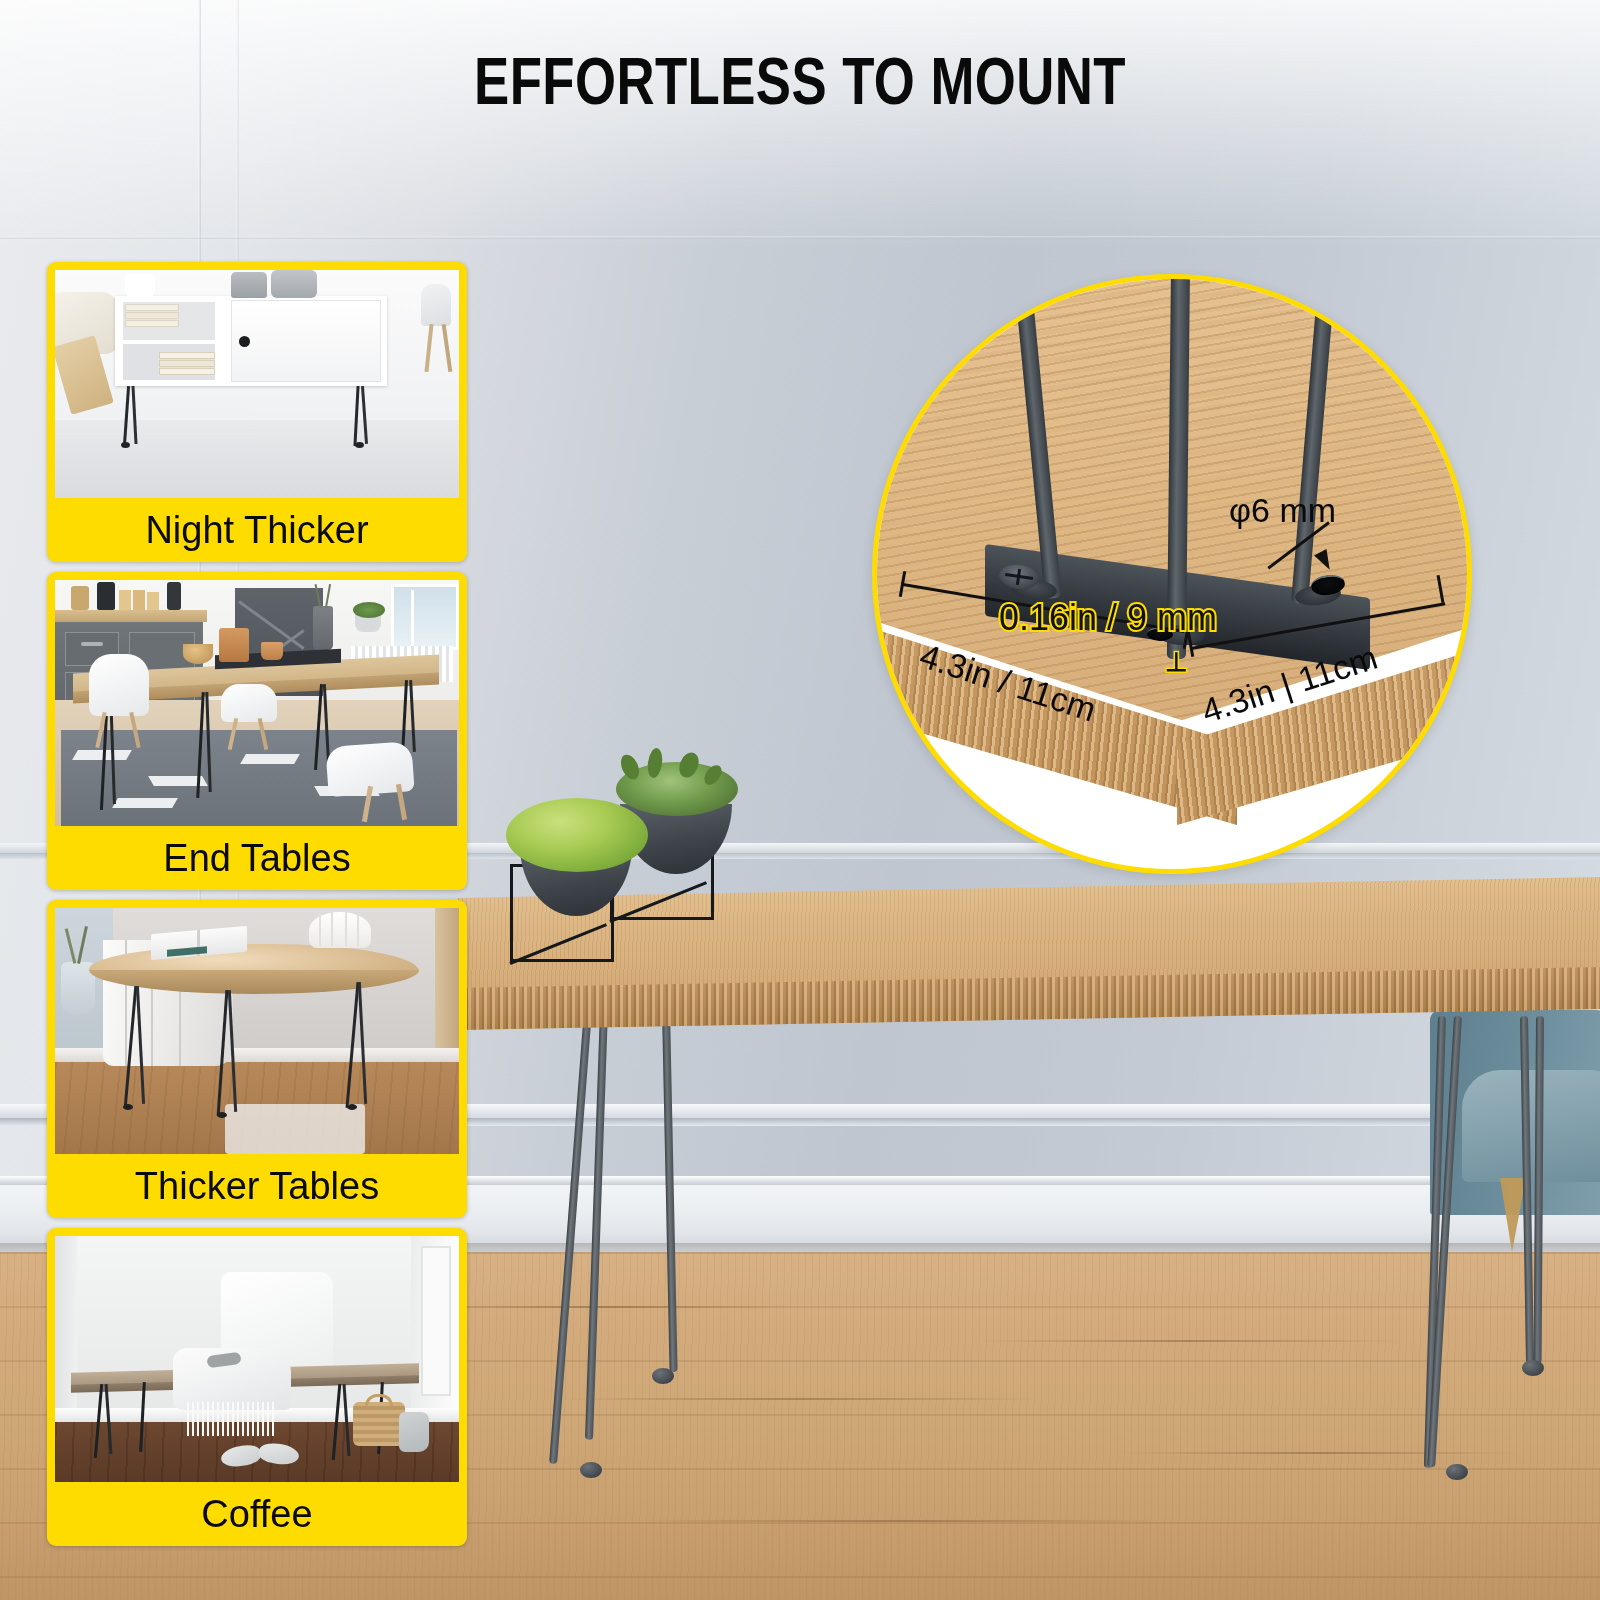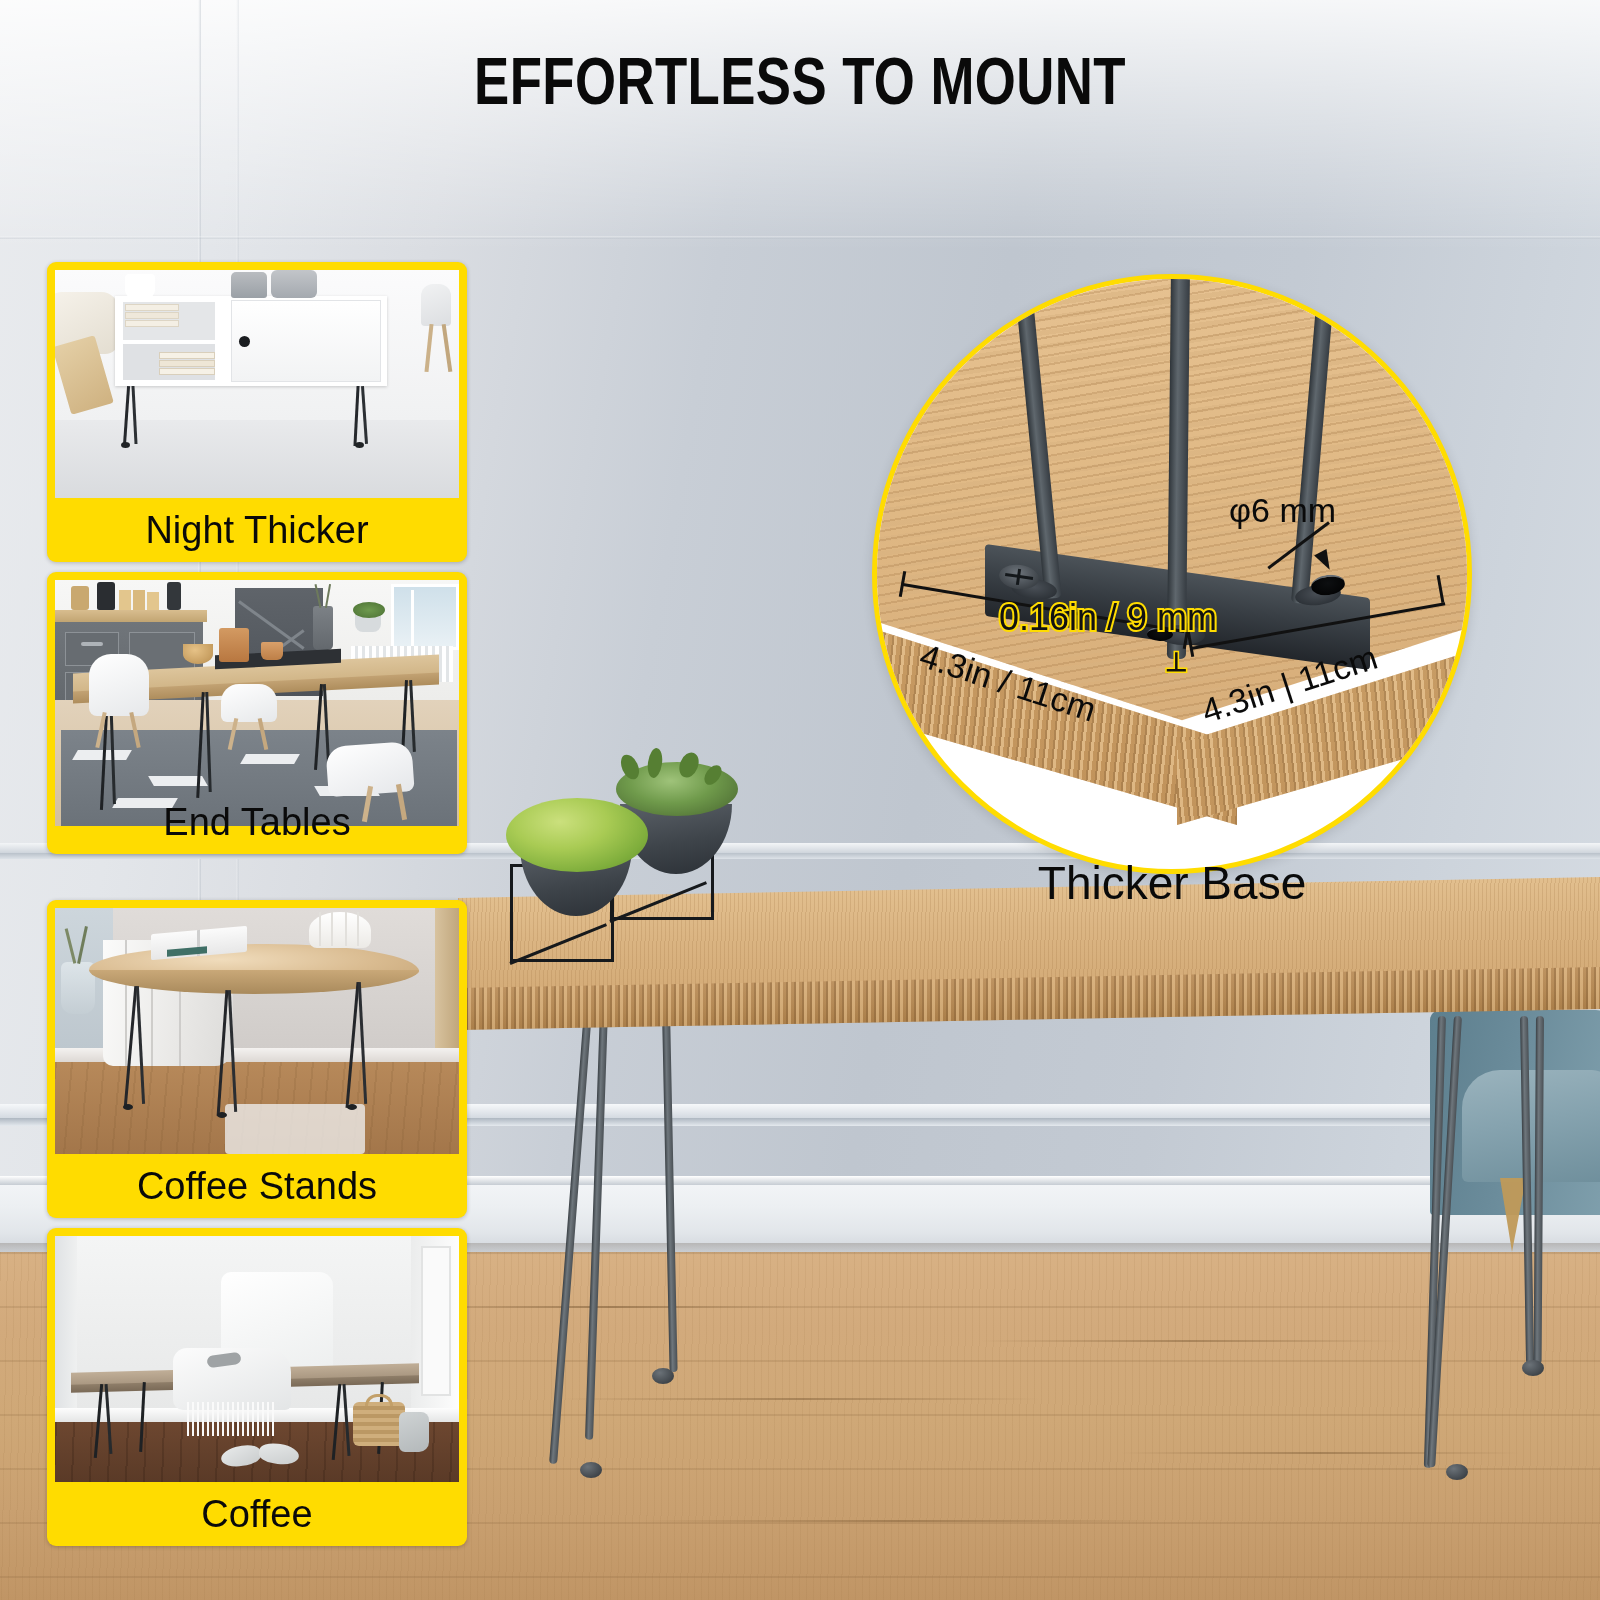--- a/index.html
+++ b/index.html
@@ -466,21 +466,21 @@
       <div class="sc" style="left:66px;top:172px;width:9px;height:6px;background:#202326;border-radius:50%;"></div>
       <div class="sc" style="left:300px;top:172px;width:9px;height:6px;background:#202326;border-radius:50%;"></div>
 
       <div class="sc" style="left:366px;top:14px;width:30px;height:42px;background:linear-gradient(160deg,#f1f2f3,#dcdee1);border-radius:12px 12px 4px 4px;"></div>
       <div class="sc" style="left:372px;top:54px;width:4px;height:48px;background:#cbb189;transform:rotate(6deg);"></div>
       <div class="sc" style="left:390px;top:54px;width:4px;height:48px;background:#c2a77e;transform:rotate(-8deg);"></div>
     </div>
     <div class="thumb-label">Night Thicker</div>
   </div>
 
-  <div class="thumb" style="top:572px; height:282px;">
+  <div class="thumb" style="top:572px; height:318px;">
     <div class="thumb-photo" style="height:246px; background:linear-gradient(180deg,#f3f3f2 0%,#ebeae7 45%,#d9d6d0 100%);">
 
       <div class="sc" style="left:0;top:0;width:404px;height:120px;background:linear-gradient(180deg,#f7f7f6,#ededeb);"></div>
 
       <div class="sc" style="left:0;top:36px;width:148px;height:128px;background:linear-gradient(180deg,#71767b,#5d6267);"></div>
       <div class="sc" style="left:0;top:30px;width:152px;height:12px;background:linear-gradient(180deg,#d8bd8f,#c2a572);"></div>
       <div class="sc" style="left:10px;top:52px;width:54px;height:34px;background:#676c71;border:1px solid #8d9297;"></div>
       <div class="sc" style="left:10px;top:92px;width:54px;height:62px;background:#676c71;border:1px solid #8d9297;"></div>
       <div class="sc" style="left:74px;top:52px;width:66px;height:102px;background:#6a6f74;border:1px solid #8d9297;"></div>
       <div class="sc" style="left:26px;top:62px;width:22px;height:4px;background:#aeb3b8;border-radius:2px;"></div>
@@ -588,21 +588,21 @@
       <div class="sc" style="left:74px;top:78px;width:3px;height:122px;background:#24262a;transform:rotate(5deg);"></div>
       <div class="sc" style="left:84px;top:78px;width:3px;height:118px;background:#2b2e32;transform:rotate(-3deg);"></div>
       <div class="sc" style="left:166px;top:82px;width:3px;height:126px;background:#24262a;transform:rotate(4deg);"></div>
       <div class="sc" style="left:176px;top:82px;width:3px;height:122px;background:#2b2e32;transform:rotate(-3deg);"></div>
       <div class="sc" style="left:296px;top:74px;width:3px;height:126px;background:#24262a;transform:rotate(5deg);"></div>
       <div class="sc" style="left:306px;top:74px;width:3px;height:122px;background:#2b2e32;transform:rotate(-3deg);"></div>
       <div class="sc" style="left:68px;top:196px;width:10px;height:6px;background:#1e2124;border-radius:50%;"></div>
       <div class="sc" style="left:162px;top:204px;width:10px;height:6px;background:#1e2124;border-radius:50%;"></div>
       <div class="sc" style="left:292px;top:196px;width:10px;height:6px;background:#1e2124;border-radius:50%;"></div>
     </div>
-    <div class="thumb-label">Coffee Stands</div>
+    <div class="thumb-label">Thicker Tables</div>
   </div>
 
   <div class="thumb" style="top:1228px; height:318px;">
     <div class="thumb-photo" style="height:246px; background:linear-gradient(180deg,#f0f1f1 0%,#e9eaea 58%,#6b4630 100%);">
 
       <div class="sc" style="left:0;top:0;width:404px;height:186px;background:linear-gradient(180deg,#f4f5f5,#e6e7e7);"></div>
       <div class="sc" style="left:0;top:0;width:22px;height:186px;background:linear-gradient(90deg,#dfe2e4,#eff0f0);"></div>
       <div class="sc" style="left:356px;top:0;width:48px;height:186px;background:linear-gradient(90deg,#ebecec,#fdfdfd);"></div>
       <div class="sc" style="left:366px;top:10px;width:30px;height:150px;background:#fafafa;border:2px solid #e2e3e3;"></div>
 
@@ -670,15 +670,14 @@
 
     <div class="dim-txt" style="left:352px; top:212px;">φ6 mm</div>
 
     <div class="dim-txt hl" style="left:122px; top:318px;">0.16in / 9 mm</div>
 
     <div class="dim-txt" style="left:44px; top:356px; transform: rotate(18deg);">4.3in / 11cm</div>
 
     <div class="dim-txt" style="left:326px; top:414px; transform: rotate(-18deg);">4.3in | 11cm</div>
   </div>
 
-  <div class="thicker-base">Thicker Base</div>
 
 </div>
 
 </body></html>

